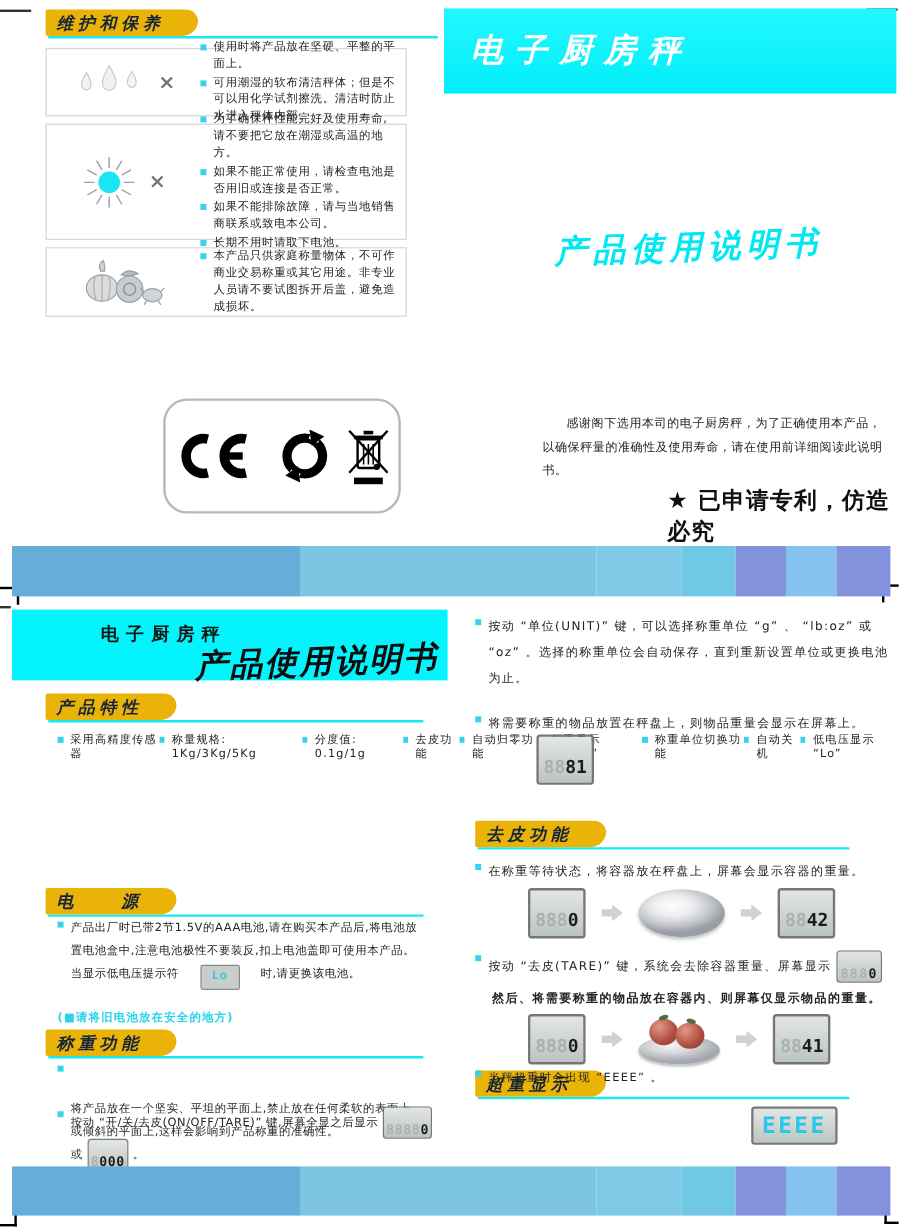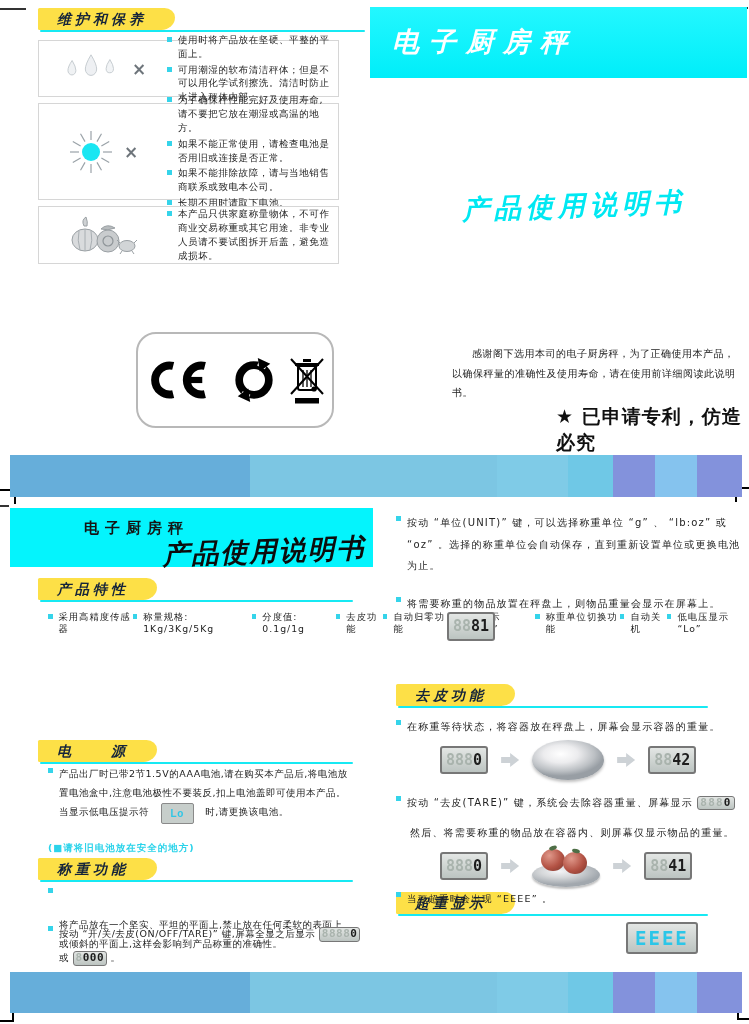--- a/index.html
+++ b/index.html
@@ -3,23 +3,23 @@
 <meta charset="utf-8">
 <style>
   html,body{margin:0;padding:0;background:#fff;}
   body{font-family:"DejaVu Sans",sans-serif;}
   .page{position:relative;width:749px;height:1024px;background:#ffffff;overflow:hidden;}
   .abs{position:absolute;}
 
   
   .sec{position:absolute;height:24px;}
   .sec .line{position:absolute;left:2px;right:0;bottom:0;height:2px;background:#17e9f3;border-radius:2px;}
-  .sec .tab{position:absolute;left:0;top:0;height:22px;min-width:96px;background:#fde047;
+  .sec .tab{position:absolute;left:0;top:0;height:22px;min-width:96px;background:#eab308;
     color:#15243a;font-weight:bold;font-style:italic;font-family:"DejaVu Serif",serif;
-    font-size:14px;letter-spacing:4px;padding:3px 28px 0 19px;box-sizing:border-box;
+    font-size:14px;letter-spacing:4px;padding:3px 28px 0 9px;box-sizing:border-box;
     border-radius:3px 20px 26px 3px / 3px 18px 24px 3px;white-space:nowrap;}
 
   
   .bullet-item{display:flex;gap:6px;align-items:flex-start;}
   .sq{flex:none;width:5px;height:5px;background:#35d4ea;margin-top:4px;}
   .txt{font-size:9.5px;color:#232323;letter-spacing:0.6px;line-height:1.45;}
 
   
   .mbox{position:absolute;border:1.5px solid #d6d6d6;background:#fff;display:flex;align-items:center;box-sizing:border-box;}
   .mbox-icon{flex:none;width:128px;display:flex;align-items:center;justify-content:center;gap:10px;}
@@ -59,26 +59,26 @@
   .feat-list .sq{width:4.5px;height:4.5px;margin-top:3px;}
 
   .para{font-size:9.5px;color:#232323;letter-spacing:0.5px;}
   .rpara{font-size:10px;color:#232323;letter-spacing:1.2px;line-height:21.5px;}
 
   
   .lcd{display:inline-flex;align-items:baseline;background:linear-gradient(180deg,#e3e6e4,#bcc4c1);
     border:2px solid #777;border-radius:3px;padding:4px 4px;
     font-family:"DejaVu Sans Mono",monospace;font-weight:bold;line-height:1.1;vertical-align:middle;}
   .lcd .ghost{color:#a9b3ad;}
-  .lcd .dig{color:#1d1d1d;}
+  .lcd .dig{color:#1d1d1d;margin-top:13px;}
   .lcd.lg{font-size:15px;}
   .lcd.sm{font-size:11px;border-width:1.5px;padding:0 2px;}
   .lcd-mini{display:inline-block;background:#c7cecb;border:1.5px solid #8a8a8a;border-radius:2px;
-    color:#2ec6e6;font-weight:bold;font-size:10px;padding:0 9px;margin:0 8px;vertical-align:-2px;
-    font-family:Liberation Sans, sans-serif;}
+    color:#2ec6e6;font-weight:bold;font-size:10px;padding:0 9px;margin:0 14px;vertical-align:-2px;
+    font-family:Liberation Mono, monospace;}
   .lcd-eeee{position:absolute;left:626px;top:922px;background:linear-gradient(180deg,#e3e6e4,#bcc4c1);
     border:2px solid #777;border-radius:3px;padding:3px 7px;font-family:"DejaVu Sans Mono",monospace;
     font-weight:bold;font-size:19px;letter-spacing:2px;color:#2bc6e8;}
 
   .note{position:absolute;left:48px;top:842px;color:#2bd3ea;font-size:9.5px;font-weight:bold;letter-spacing:1px;}
 
   
   .demo-row{position:absolute;display:flex;align-items:center;gap:13px;}
   .fat-arrow{width:18px;height:14px;background:#cdd2d6;
     clip-path:polygon(0 28%,50% 28%,50% 0,100% 50%,50% 100%,50% 72%,0 72%);}
@@ -383,21 +383,21 @@
   <div class="abs bullet-item" style="left:396px;top:792px;width:352px;">
     <span class="sq"></span>
     <span class="rpara">
       <span>按动 “去皮(TARE)” 键，系统会去除容器重量、屏幕显示</span>
       <span class="lcd sm">
           <span class="ghost">888</span>
           <span class="dig">0</span>
         </span>
     </span>
   </div>
-  <div class="abs rpara" style="left:410px;top:822px;width:340px;">然后、将需要称重的物品放在容器内、则屏幕仅显示物品的重量。</div>
+  <div class="abs rpara" style="left:410px;top:822px;width:340px;font-weight:bold;">然后、将需要称重的物品放在容器内、则屏幕仅显示物品的重量。</div>
   <div class="demo-row" style="left:440px;top:845px;">
     <span class="lcd lg">
         <span class="ghost">888</span>
         <span class="dig">0</span>
       </span>
     <span class="fat-arrow"></span>
     <span class="tplate">
       <span class="dish"></span>
         <span class="tom t1"></span>
         <span class="tom t2"></span>

